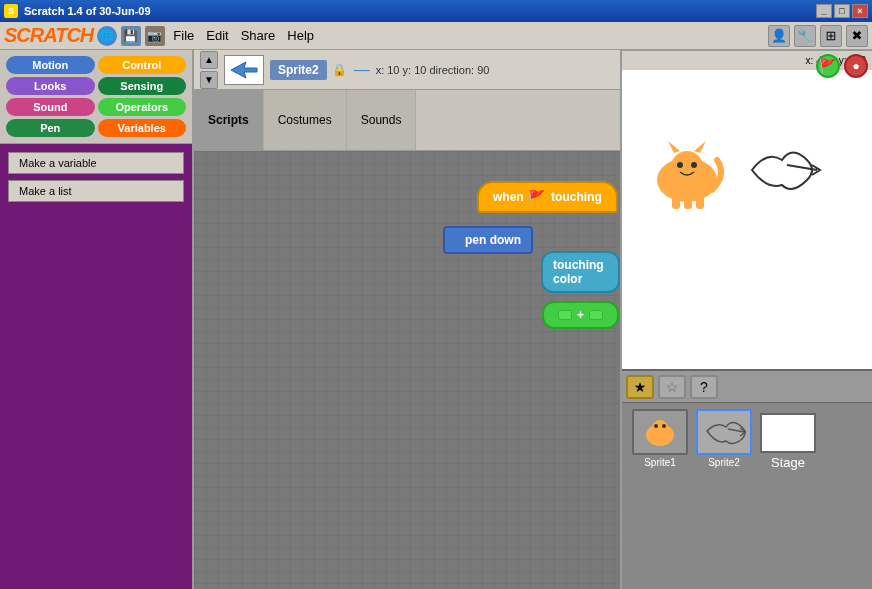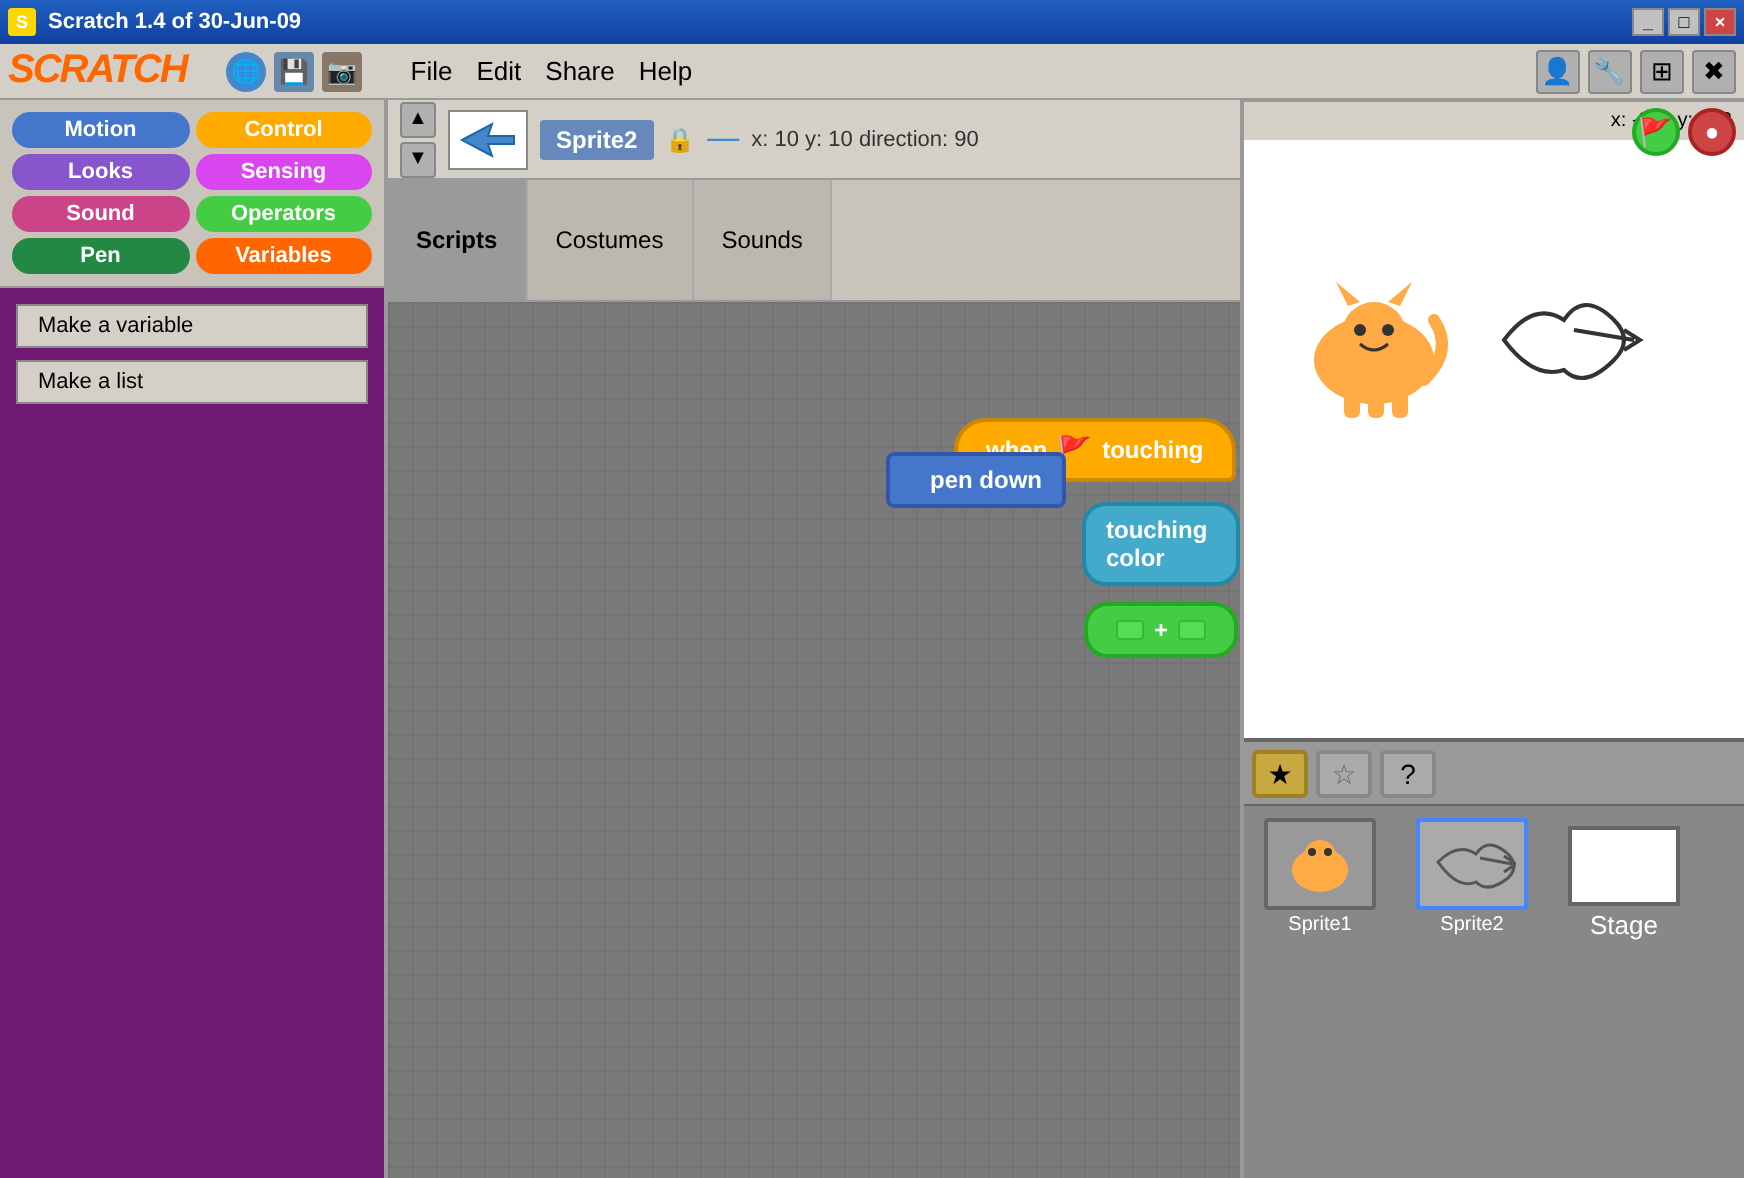--- a/index.html
+++ b/index.html
@@ -23,21 +23,21 @@
     .tb-btn { width: 16px; height: 14px; border: 1px solid #888; font-size: 9px; display: flex; align-items: center; justify-content: center; cursor: pointer; background: #c0c0c0; color: #000; }
 
     
     .menu-bar {
       background: #d4d0c8;
       height: 28px;
       display: flex;
       align-items: center;
       padding: 0 4px;
       border-bottom: 1px solid #999;
-      gap: 16px;
+      gap: 0;
     }
     .scratch-logo {
       font-family: Arial, sans-serif;
       font-size: 20px;
       font-weight: bold;
       color: #ff6600;
       font-style: italic;
       letter-spacing: -1px;
       margin-right: 4px;
     }
@@ -80,21 +80,21 @@
       font-size: 11px;
       font-weight: bold;
       color: white;
       text-align: center;
       cursor: pointer;
       border: none;
     }
     .cat-motion { background: #4477cc; }
     .cat-control { background: #ffaa00; }
     .cat-looks { background: #8855cc; }
-    .cat-sensing { background: #d946ef; }
+    .cat-sensing { background: #15803d; }
     .cat-sound { background: #cc4488; }
     .cat-operators { background: #44cc44; }
     .cat-pen { background: #228844; }
     .cat-variables { background: #ff6600; }
 
     .blocks-area {
       flex: 1;
       padding: 8px;
       background: #701a75;
     }
@@ -287,21 +287,21 @@
       cursor: pointer;
     }
     .sv-btn.star-filled { background: #c8a840; }
     .sv-btn.star-empty { background: #aaa; border-color: #888; }
     .sv-btn.question { background: #aaa; border-color: #888; }
 
     .sprites-list {
       flex: 1;
       display: flex;
       flex-wrap: wrap;
-      gap: 12px;
+      gap: 0;
       padding: 6px;
       align-content: flex-start;
     }
     .sprite-item {
       display: flex;
       flex-direction: column;
       align-items: center;
       width: 64px;
       cursor: pointer;
     }
@@ -416,21 +416,21 @@
     </div>
 
     <div class="script-tabs">
       <div class="script-tab active">Scripts</div>
       <div class="script-tab">Costumes</div>
       <div class="script-tab">Sounds</div>
     </div>
 
     <div class="scripts-canvas">
 
-      <div class="block block-orange" style="position:absolute; left:283px; top:30px; border-radius:16px 16px 4px 4px; padding:6px 14px;margin-top:28px;">
+      <div class="block block-orange" style="position:absolute; left:283px; top:30px; border-radius:16px 16px 4px 4px; padding:6px 14px;">
         <span>when</span>
         <span style="font-size:14px;">🚩</span>
         <span>touching</span>
       </div>
 
       <div class="block block-blue" style="position:absolute; left:249px; top:75px;">
         <span>pen down</span>
       </div>
 
       <div class="block block-cyan" style="position:absolute; left:347px; top:100px; border-radius:12px;">

